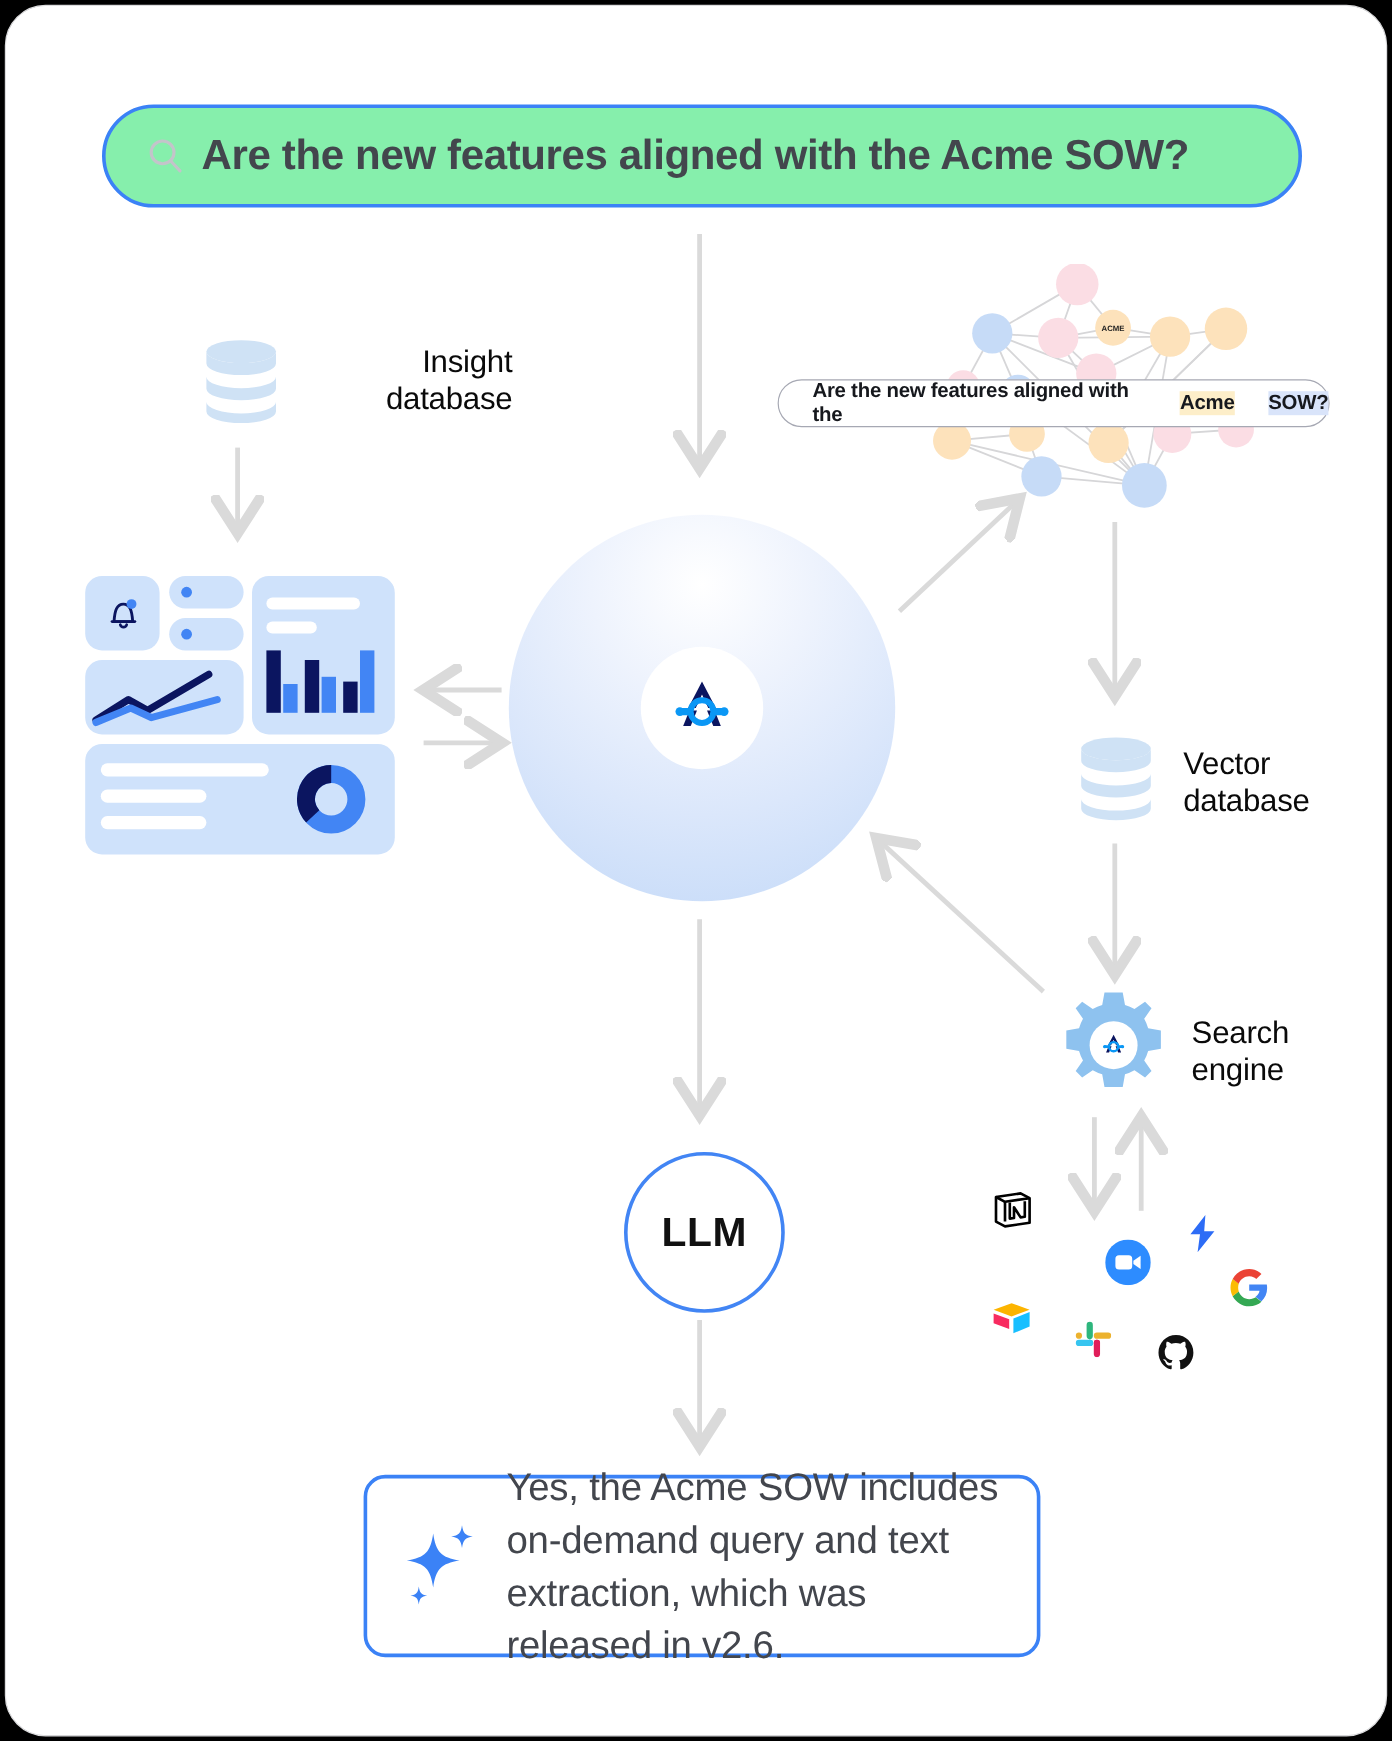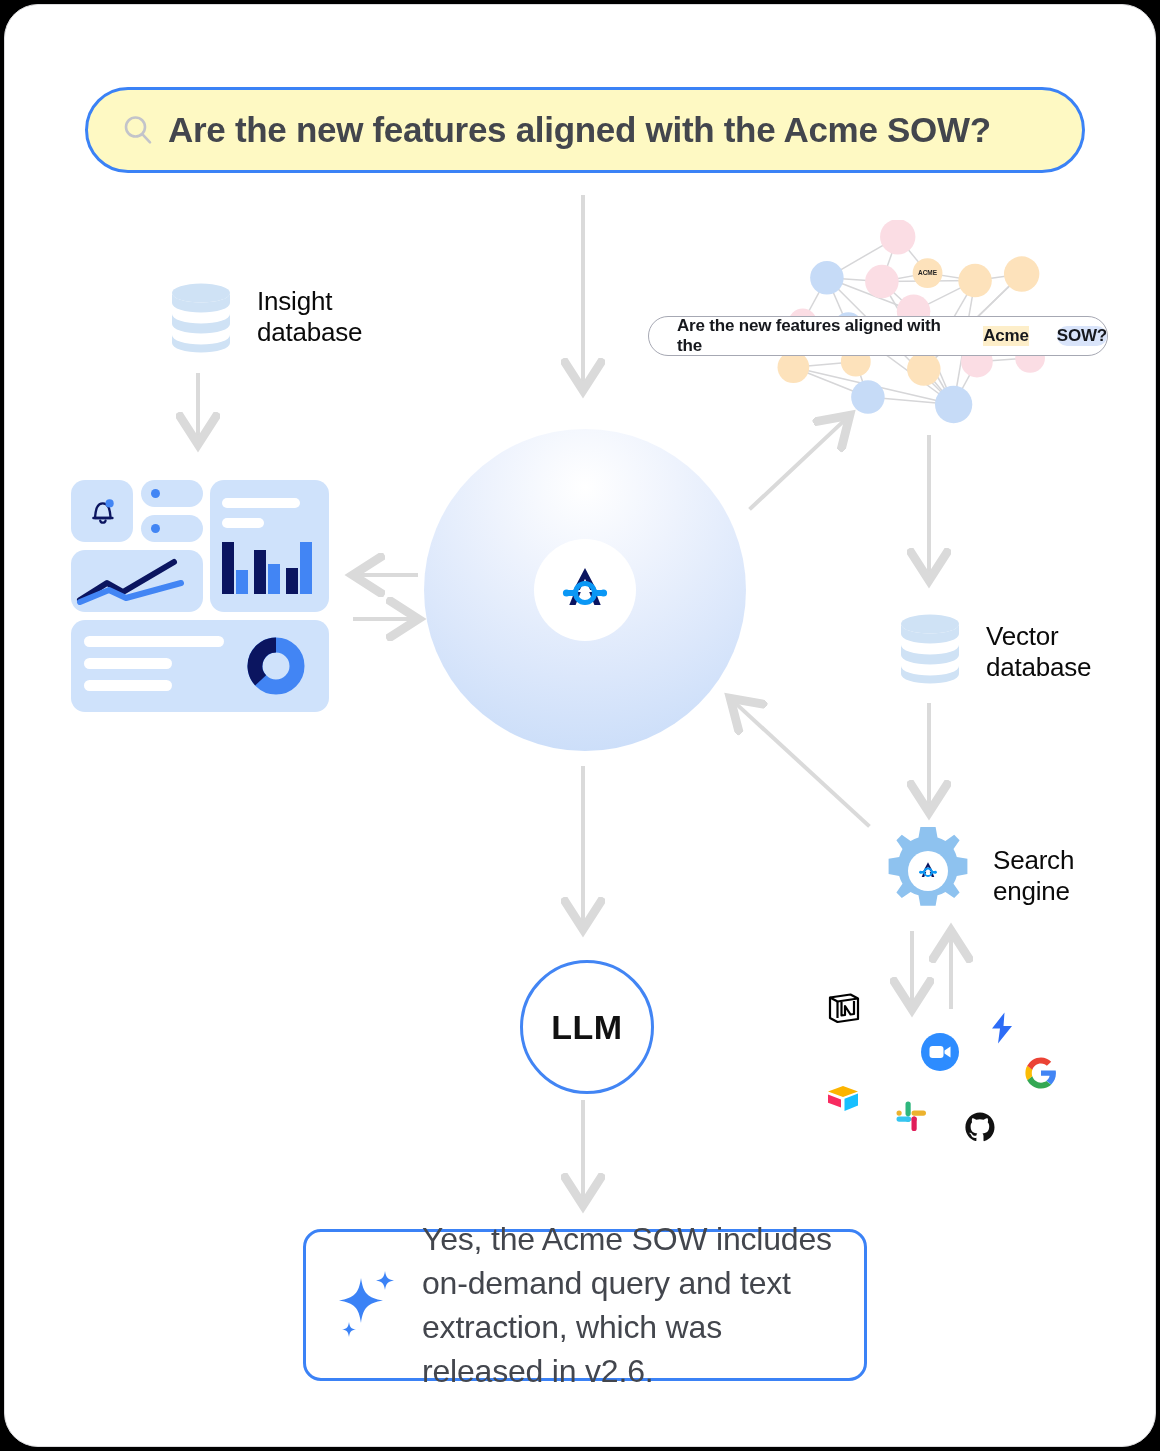--- a/index.html
+++ b/index.html
@@ -17,21 +17,21 @@
     border-radius:34px;
     overflow:hidden;
     box-sizing:border-box;
   }
   .abs{position:absolute;}
 
   
   #search-bar{
     left:80px;top:82px;width:1000px;height:86px;
     border:3px solid #3b82f6;border-radius:46px;
-    background:#fef9c3;box-sizing:border-box;
+    background:#86efac;box-sizing:border-box;
     display:flex;align-items:center;padding:0 34px;
   }
   #search-icon{width:32px;height:32px;flex:0 0 32px;margin-right:14px;}
   #search-text{
     font-size:35px;font-weight:700;color:#43464d;
     letter-spacing:-0.3px;white-space:nowrap;
   }
 
   
   .node-label{
@@ -65,21 +65,21 @@
   #graph{left:770px;top:215px;width:320px;height:205px;}
   #graph svg{display:block;}
   #graph-pill{
     left:643px;top:311px;width:460px;height:40px;
     border:1.6px solid #a6a8b3;border-radius:20px;background:#ffffff;
     display:flex;align-items:center;justify-content:center;
     box-sizing:border-box;
   }
   #graph-pill .gp{font-size:17px;font-weight:700;color:#16181d;letter-spacing:-0.2px;margin-left:28px;}
   .hl-amber{background:#fdeec9;}
-  .hl-blue{background:#d9e4fa;border-radius:10px;}
+  .hl-blue{background:#d9e4fa;}
 
   
   #gear{left:877px;top:820px;width:92px;height:92px;}
 
   
   #llm{
     left:515px;top:955px;width:128px;height:128px;border-radius:50%;
     border:3px solid #4285f4;background:#fff;
     display:flex;align-items:center;justify-content:center;
   }
@@ -141,21 +141,21 @@
     <line class="arrow" x1="907" y1="928" x2="907" y2="1002" marker-end="url(#ah)"></line>
     <line class="arrow" x1="946" y1="1002" x2="946" y2="928" marker-end="url(#ah)"></line>
   </svg>
 
   <svg class="abs db" style="left:165px;top:277px;" viewBox="0 0 62 72">
     <ellipse cx="31" cy="11" rx="29" ry="9.5" fill="#cfe2f5"></ellipse>
     <path d="M2,11 v10 a29,9.5 0 0 0 58,0 v-10 a29,9.5 0 0 1 -58,0 z" fill="#cfe2f5"></path>
     <path d="M2,32 v10 a29,9.5 0 0 0 58,0 v-10 a29,9.5 0 0 1 -58,0 z" fill="#cfe2f5"></path>
     <path d="M2,53 v8 a29,9.5 0 0 0 58,0 v-8 a29,9.5 0 0 1 -58,0 z" fill="#cfe2f5"></path>
   </svg>
-  <div class="abs node-label" style="left:252px;top:281px;width:170px;">Insight
+  <div class="abs node-label" style="left:252px;top:281px;width:170px;text-align:right;">Insight
 database</div>
 
   <div id="dashboard" class="abs">
 
     <div class="dash-panel" style="left:0;top:0;width:62px;height:62px;">
       <svg style="position:absolute;left:15px;top:14px;width:34px;height:34px;" viewBox="0 0 34 34">
         <path d="M9,24 q0.6,-8 2.2,-11 q1.8,-3.6 5.6,-3.6 q3.8,0 5.6,3.6 q1.6,3 2.2,11 z" fill="none" stroke="#0b1560" stroke-width="2.4" stroke-linejoin="round"></path>
         <line x1="7.4" y1="24" x2="26.4" y2="24" stroke="#0b1560" stroke-width="2.4" stroke-linecap="round"></line>
         <path d="M14.2,26.6 a2.8,2.8 0 0 0 5.4,0" fill="none" stroke="#0b1560" stroke-width="2.2" stroke-linecap="round"></path>
         <circle cx="23.6" cy="9.4" r="4.1" fill="#4285f4"></circle>

